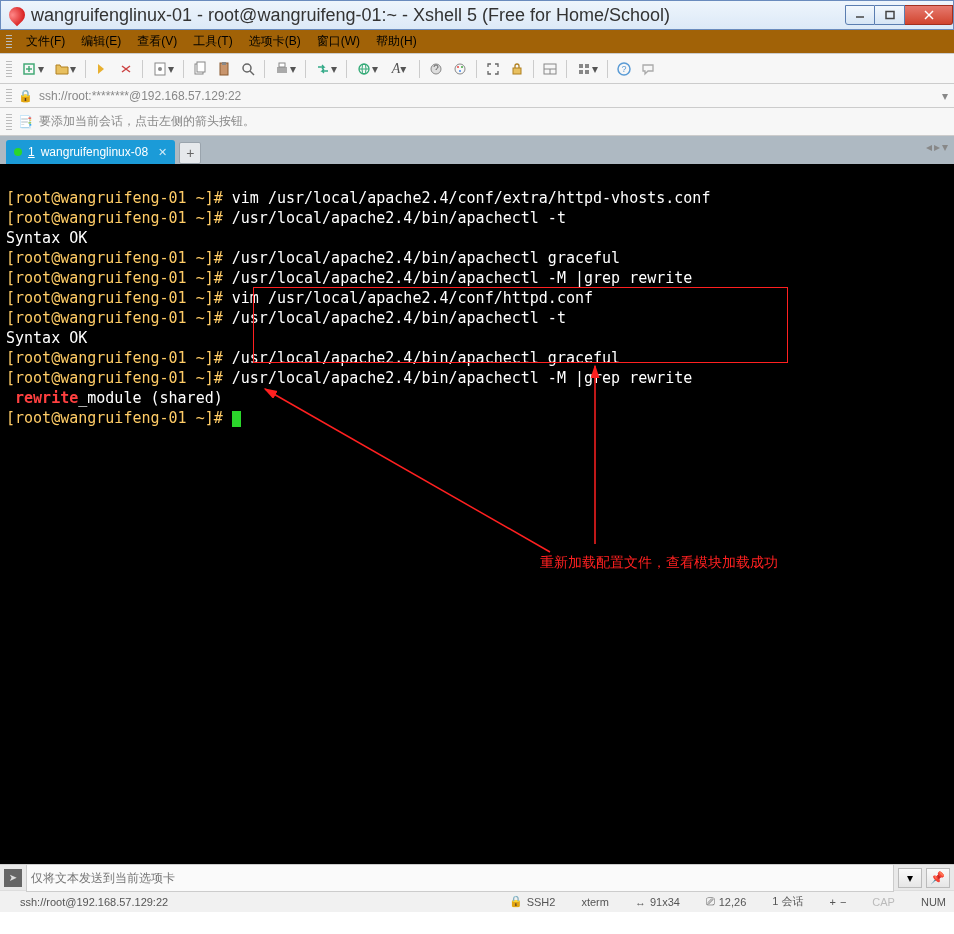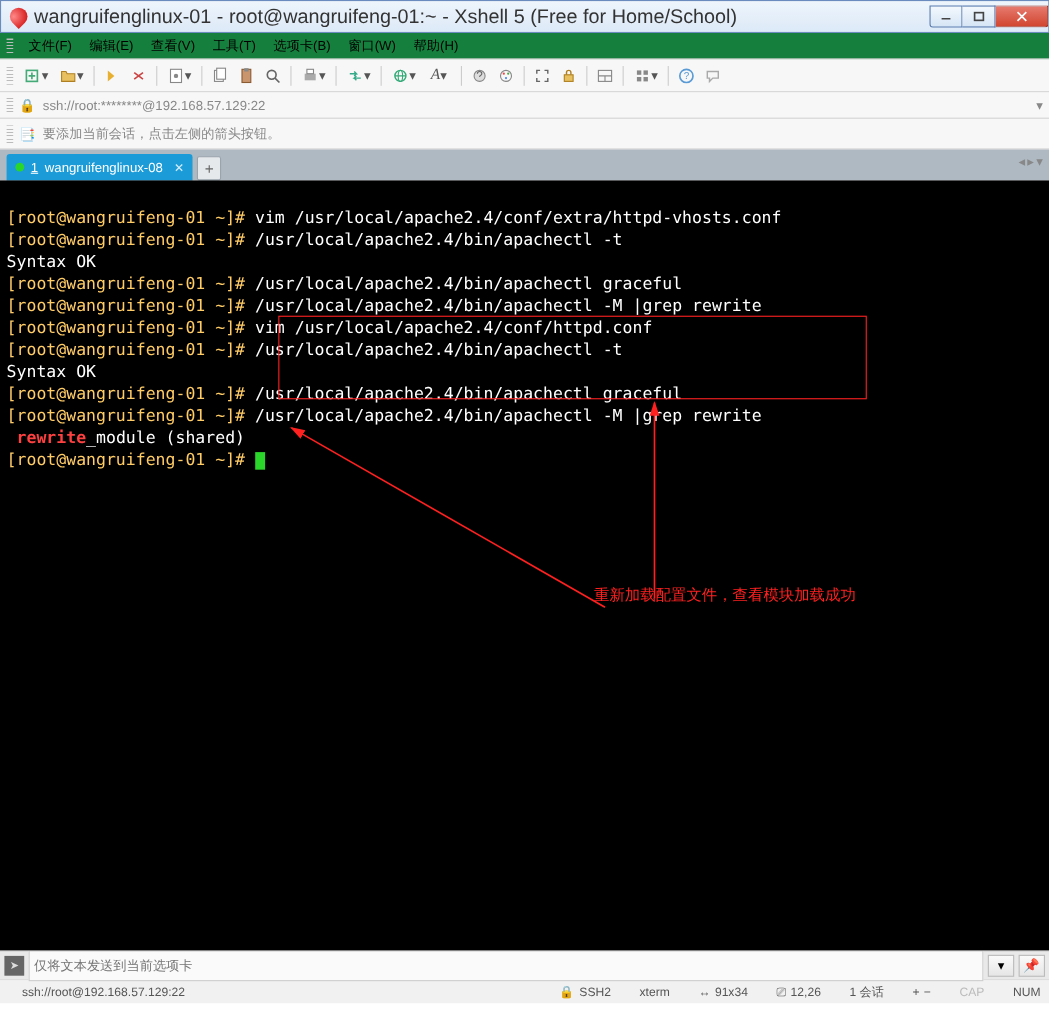--- a/index.html
+++ b/index.html
@@ -9,21 +9,21 @@
 .titlebar { height: 30px; background: linear-gradient(#eef5fc, #dce9f7); border: 1px solid #6a8bbd; display: flex; align-items: center; padding: 0 0 0 8px; }
 .titlebar .icon { width: 16px; height: 16px; margin-right: 6px; background: radial-gradient(circle at 30% 30%, #f88, #c00); border-radius: 50% 50% 50% 0; transform: rotate(-45deg); }
 .titlebar .title { flex: 1; color: #333; font-size: 18px; }
 .winbtns { display: flex; height: 20px; }
 .winbtn { width: 30px; height: 20px; display: flex; align-items: center; justify-content: center; border: 1px solid #5a7db0; border-left: none; background: linear-gradient(#f3f8fd, #d6e5f5); font-size: 11px; }
 .winbtn:first-child { border-left: 1px solid #5a7db0; border-radius: 0 0 0 3px; }
 .winbtn.close { width: 48px; background: linear-gradient(#e67a6f, #d1452f); color: #fff; border-color: #a03020; border-radius: 0 0 3px 0; }
 .winbtn svg { width: 12px; height: 10px; }
 
 
-.menubar { height: 24px; border-bottom: 1px solid #ccc; display: flex; align-items: center; padding: 0 6px; background: #15803d; }
+.menubar { height: 24px; border-bottom: 1px solid #ccc; display: flex; align-items: center; padding: 0 6px; background: #a16207; }
 .menubar .dots { width: 6px; height: 14px; background: repeating-linear-gradient(#bbb 0 1px, transparent 1px 3px); margin-right: 6px; }
 .menuitem { padding: 3px 8px; cursor: default; }
 
 
 .toolbar { height: 30px; border-bottom: 1px solid #ccc; display: flex; align-items: center; padding: 0 6px; gap: 2px; background: #f7f7f7; }
 .toolbar .dots { width: 6px; height: 16px; background: repeating-linear-gradient(#bbb 0 1px, transparent 1px 3px); margin-right: 4px; }
 .tbtn { width: 22px; height: 22px; display: flex; align-items: center; justify-content: center; border-radius: 2px; color: #555; }
 .tbtn.drop { width: 30px; }
 .tsep { width: 1px; height: 18px; background: #ccc; margin: 0 3px; }
 .tbtn svg { width: 16px; height: 16px; }
@@ -273,21 +273,21 @@
   
   <svg class="annot-arrow" style="left:0;top:0;" width="954" height="700">
     <defs>
       <marker id="ah" markerWidth="10" markerHeight="10" refX="8" refY="3" orient="auto">
         <path d="M0,0 L9,3 L0,6 z" fill="#ff2020"></path>
       </marker>
     </defs>
     <line x1="595" y1="380" x2="595" y2="202" stroke="#ff2020" stroke-width="1.5" marker-end="url(#ah)"></line>
     <line x1="550" y1="388" x2="265" y2="225" stroke="#ff2020" stroke-width="1.5" marker-end="url(#ah)"></line>
   </svg>
-  <div class="annot-text" style="left:540px; top:366px;">重新加载配置文件，查看模块加载成功</div>
+  <div class="annot-text" style="left:540px; top:388px;">重新加载配置文件，查看模块加载成功</div>
 </div>
 
 <div class="sendbar">
   <div class="handle">➤</div>
   <input type="text" placeholder="仅将文本发送到当前选项卡" style="">
   <div class="sbtn">▾</div>
   <div class="sbtn">📌</div>
 </div>
 
 <div class="statusbar">

